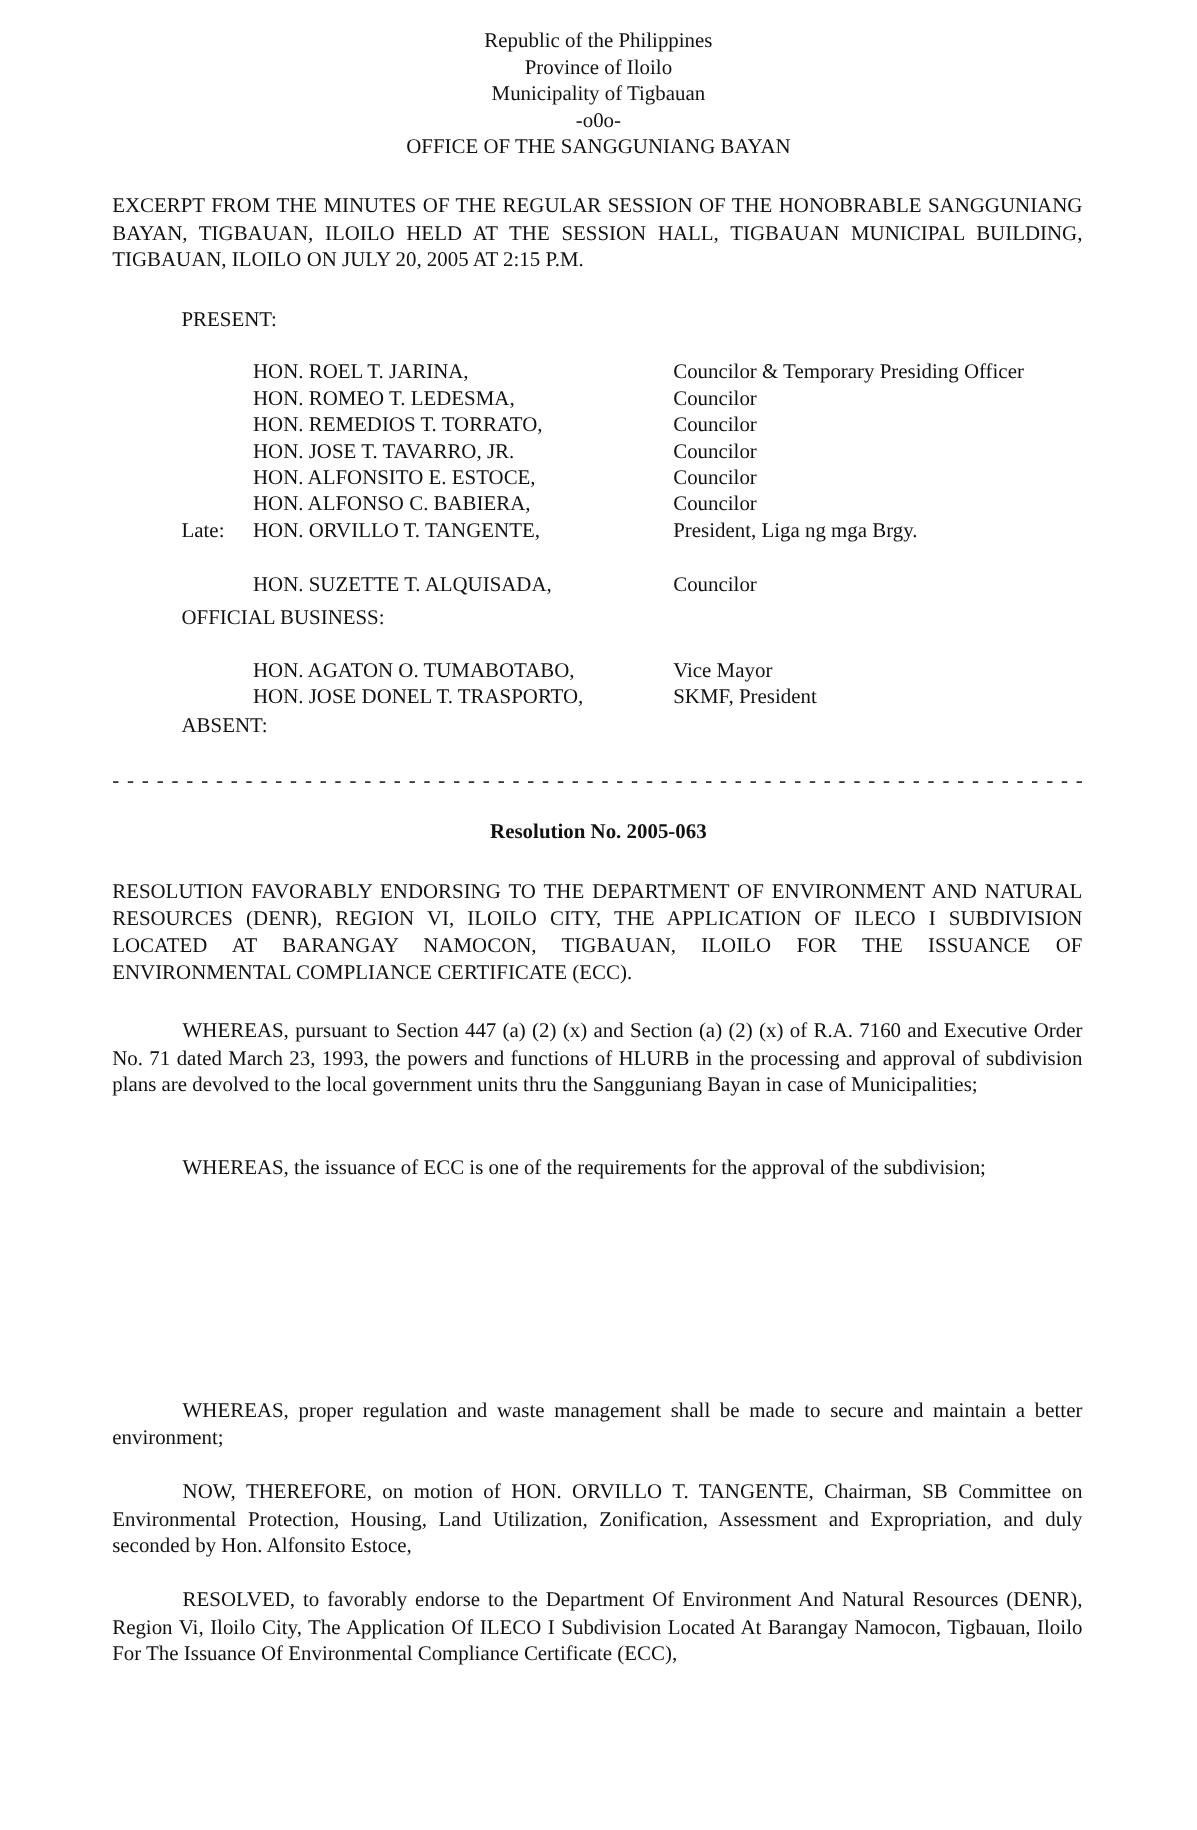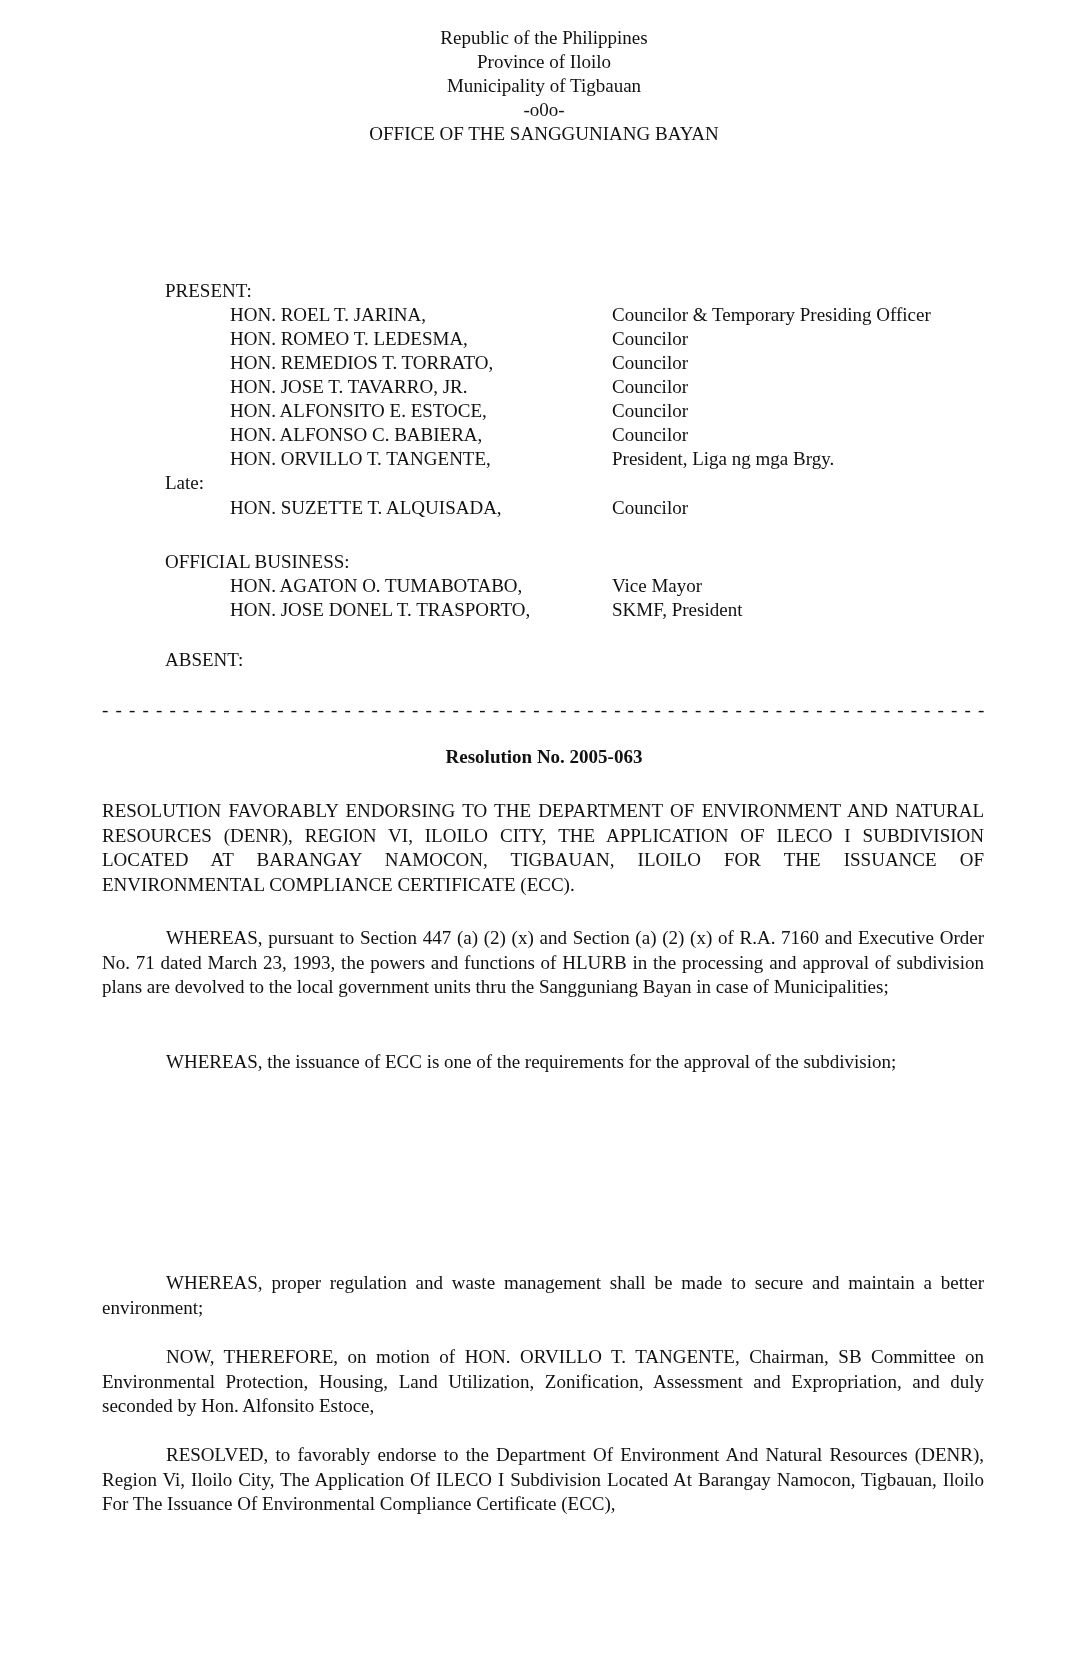--- a/index.html
+++ b/index.html
@@ -10,40 +10,41 @@
   }
   .page { position: absolute; left: 0; top: 0; width: 1088px; height: 1664px; }
   .hdr { position: absolute; left: 0; width: 1088px; text-align: center; font-size: 19px; line-height: 24px; }
   .para {
     position: absolute; left: 102px; width: 882px;
     font-size: 19px; line-height: 24.5px; text-align: justify;
     text-align-last: left;
   }
   .para.indent { text-indent: 64px; }
   .lbl { position: absolute; left: 165px; font-size: 19px; line-height: 24px; }
-  .row { position: absolute; left: 0; width: 1088px; font-size: 19px; line-height: 24px; height: 24px; }
+  .row { position: absolute; left: 0; width: 1088px; font-size: 19px; line-height: 24px; height: 24px; margin-top: 24px; }
   .row .name { position: absolute; left: 230px; white-space: nowrap; }
   .row .role { position: absolute; left: 612px; white-space: nowrap; }
   .divider {
     position: absolute; left: 102px; top: 700px; width: 882px;
     font-size: 19px; line-height: 20px; white-space: nowrap; overflow: hidden; letter-spacing: 1.2px;
   }
   .res-title { position: absolute; left: 0; width: 1088px; top: 745px; text-align: center; font-weight: bold; font-size: 19px; line-height: 24px; }
 </style>
 </head>
 <body>
 
 <div class="page">
 
   <div class="hdr" style="top:26px">Republic of the Philippines</div>
   <div class="hdr" style="top:50px">Province of Iloilo</div>
   <div class="hdr" style="top:74px">Municipality of Tigbauan</div>
   <div class="hdr" style="top:98px">-o0o-</div>
   <div class="hdr" style="top:122px">OFFICE OF THE SANGGUNIANG BAYAN</div>
 
+  <div class="para" style="top:176px">EXCERPT FROM THE MINUTES OF THE REGULAR SESSION OF THE HONOBRABLE SANGGUNIANG BAYAN, TIGBAUAN, ILOILO HELD AT THE SESSION HALL, TIGBAUAN MUNICIPAL BUILDING, TIGBAUAN, ILOILO ON JULY 20, 2005 AT 2:15 P.M.</div>
 
   <div class="lbl" style="top:279px">PRESENT:</div>
 
   <div class="row" style="top:303px">
     <span class="name">HON. ROEL T. JARINA,</span>
     <span class="role">Councilor &amp; Temporary Presiding Officer</span>
   </div>
   <div class="row" style="top:327px">
     <span class="name">HON. ROMEO T. LEDESMA,</span>
     <span class="role">Councilor</span>

